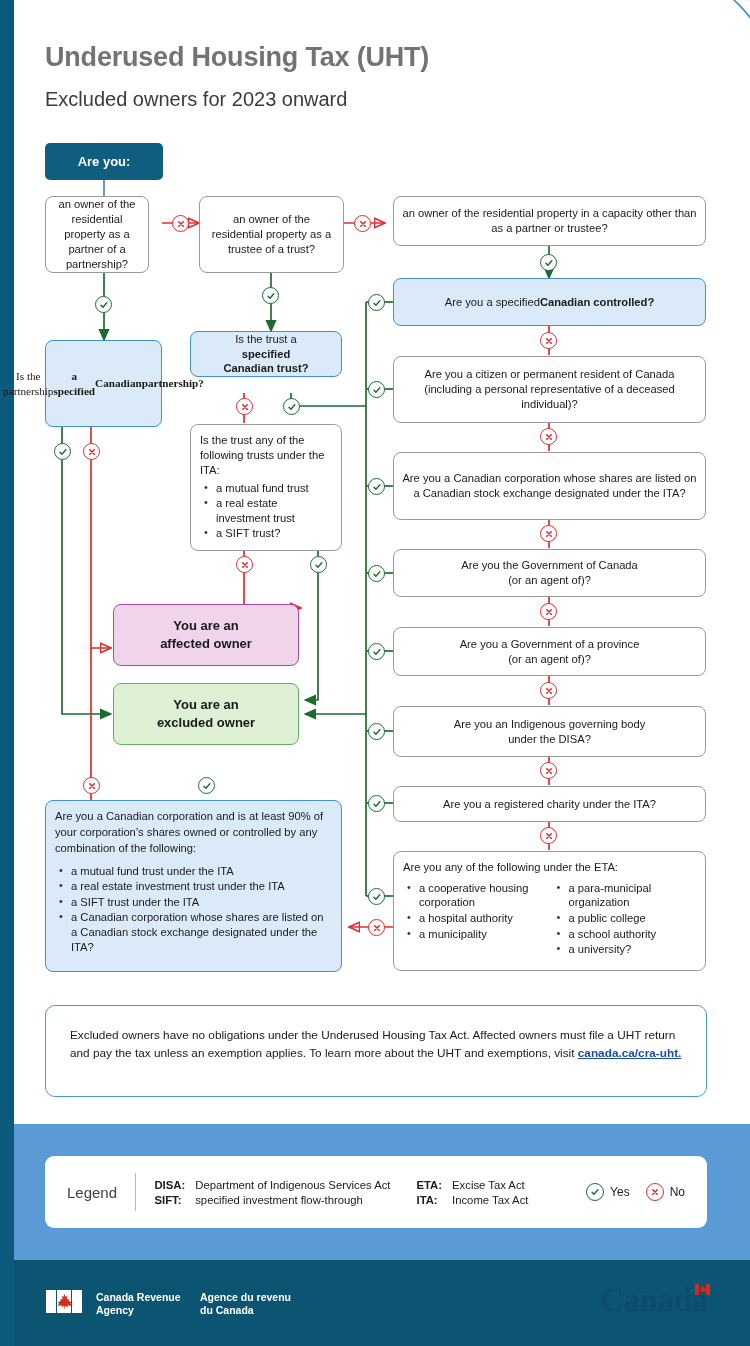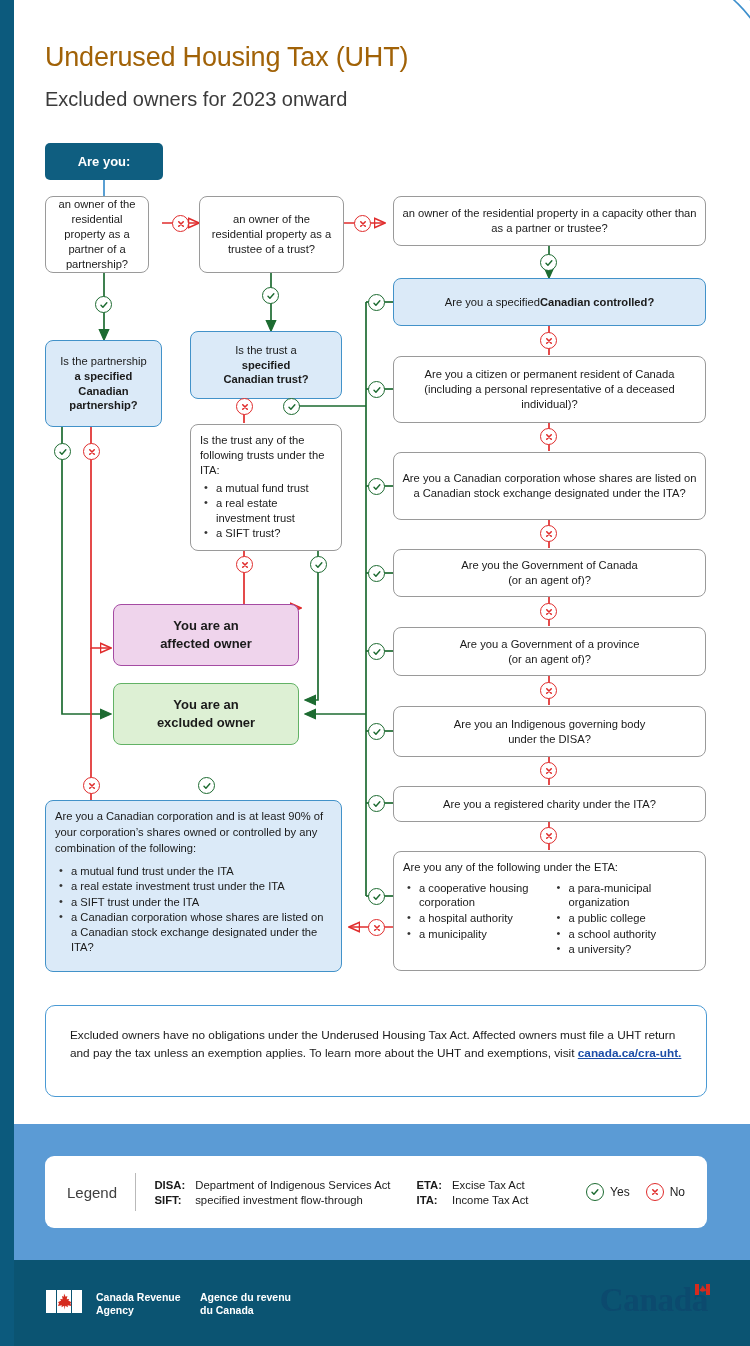--- a/index.html
+++ b/index.html
@@ -16,21 +16,21 @@
     position:absolute; left:0; top:0; width:14px; height:1346px;
     background:#0c5a7d;
   }
 
   
   .arcs { position:absolute; right:0; top:0; width:180px; height:200px; }
 
   
   .title {
     position:absolute; left:45px; top:42px;
-    font-size:27px; font-weight:normal; letter-spacing:-0.2px; color:#a16207;
+    font-size:27px; font-weight:bold; letter-spacing:-0.2px; color:#737373;
     white-space:nowrap;
   }
   .subtitle {
     position:absolute; left:45px; top:88px;
     font-size:20px; font-weight:normal; color:#3b3b3b; white-space:nowrap;
   }
 
   
   #wires { position:absolute; left:0; top:0; width:750px; height:1000px; }
 
@@ -212,28 +212,28 @@
   </div>
 
   <div class="node" style="left:199px; top:196px; width:145px; height:77px;">
     <span>an owner of the residential property as a trustee of a trust?</span>
   </div>
 
   <div class="node" style="left:393px; top:196px; width:313px; height:50px;">
     <span>an owner of the residential property in a capacity other than as a partner or trustee?</span>
   </div>
 
-  <div class="node blue" style="left:45px; top:340px; width:117px; height:87px; flex-direction:column;">
+  <div class="node blue" style="left:45px; top:340px; width:117px; height:87px; flex-direction:row;font-family:Liberation Serif, serif;">
     <span>Is the partnership</span>
     <b>a specified</b>
     <b>Canadian</b>
     <b>partnership?</b>
   </div>
 
-  <div class="node blue" style="left:190px; top:331px; width:152px; height:68px; flex-direction:column;">
+  <div class="node blue" style="left:190px; top:331px; width:152px; height:46px; flex-direction:column;">
     <span>Is the trust a</span>
     <b>specified</b>
     <b>Canadian trust?</b>
   </div>
 
   <div class="node list" style="left:190px; top:424px; width:152px; height:127px;">
     <div>Is the trust any of the following trusts under the ITA:</div>
     <ul class="bul">
         <li>a mutual fund trust</li>
         <li>a real estate investment trust</li>

